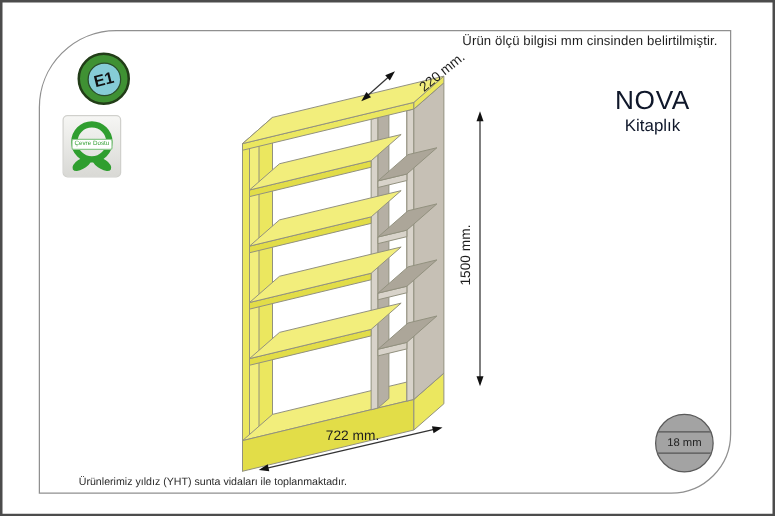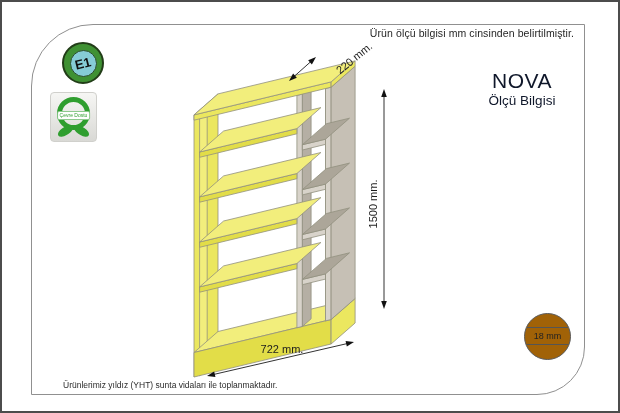--- a/index.html
+++ b/index.html
@@ -54,22 +54,22 @@
   .tb-type,.tb-sub{font-size:13.5px;line-height:16px;}
   
   .drawing{position:absolute;left:0;top:0;width:620px;height:413px;}
   
   .dim{position:absolute;font-size:11px;color:#1d1d1d;text-align:center;white-space:nowrap;}
   .dim-depth{left:324px;top:50px;width:56px;transform:rotate(-39deg);}
   .dim-height{left:336px;top:196px;width:70px;transform:rotate(-90deg);}
   .dim-width{left:248px;top:341px;width:64px;}
   
   .thickness{
-    position:absolute;left:522px;top:311px;width:47px;height:47px;border-radius:50%;
-    border:1.2px solid #5a5a5a;box-sizing:border-box;background:#a16207;overflow:hidden;
+    position:absolute;left:522px;top:329px;width:47px;height:47px;border-radius:50%;
+    border:1.2px solid #5a5a5a;box-sizing:border-box;background:#a3a3a3;overflow:hidden;
   }
   .thickness-band{
     position:absolute;left:-2px;right:-2px;top:13px;height:16px;
     border-top:1px solid #555;border-bottom:1px solid #555;
     display:flex;align-items:center;justify-content:center;
   }
   .thickness-band span{font-size:9px;color:#222;}
   .footer-note{position:absolute;left:35px;top:378px;font-size:8.5px;color:#2a2a2a;margin-left:26px;}
 </style>
 </head>
@@ -130,21 +130,21 @@
 
   <div class="eco">
     <div class="eco-ring"></div>
     <div class="eco-leaf l"></div>
     <div class="eco-leaf r"></div>
     <div class="eco-label">Çevre Dostu</div>
   </div>
 
   <div class="title-block">
     <div class="tb-name">NOVA</div>
-    <div class="tb-sub">Ölçü Bilgisi</div>
+    <div class="tb-type">Kitaplık</div>
   </div>
 
   <div class="dim dim-depth">220 mm.</div>
   <div class="dim dim-height">1500 mm.</div>
   <div class="dim dim-width">722 mm.</div>
 
   <div class="thickness">
     <div class="thickness-band">
       <span>18 mm</span>
     </div>

